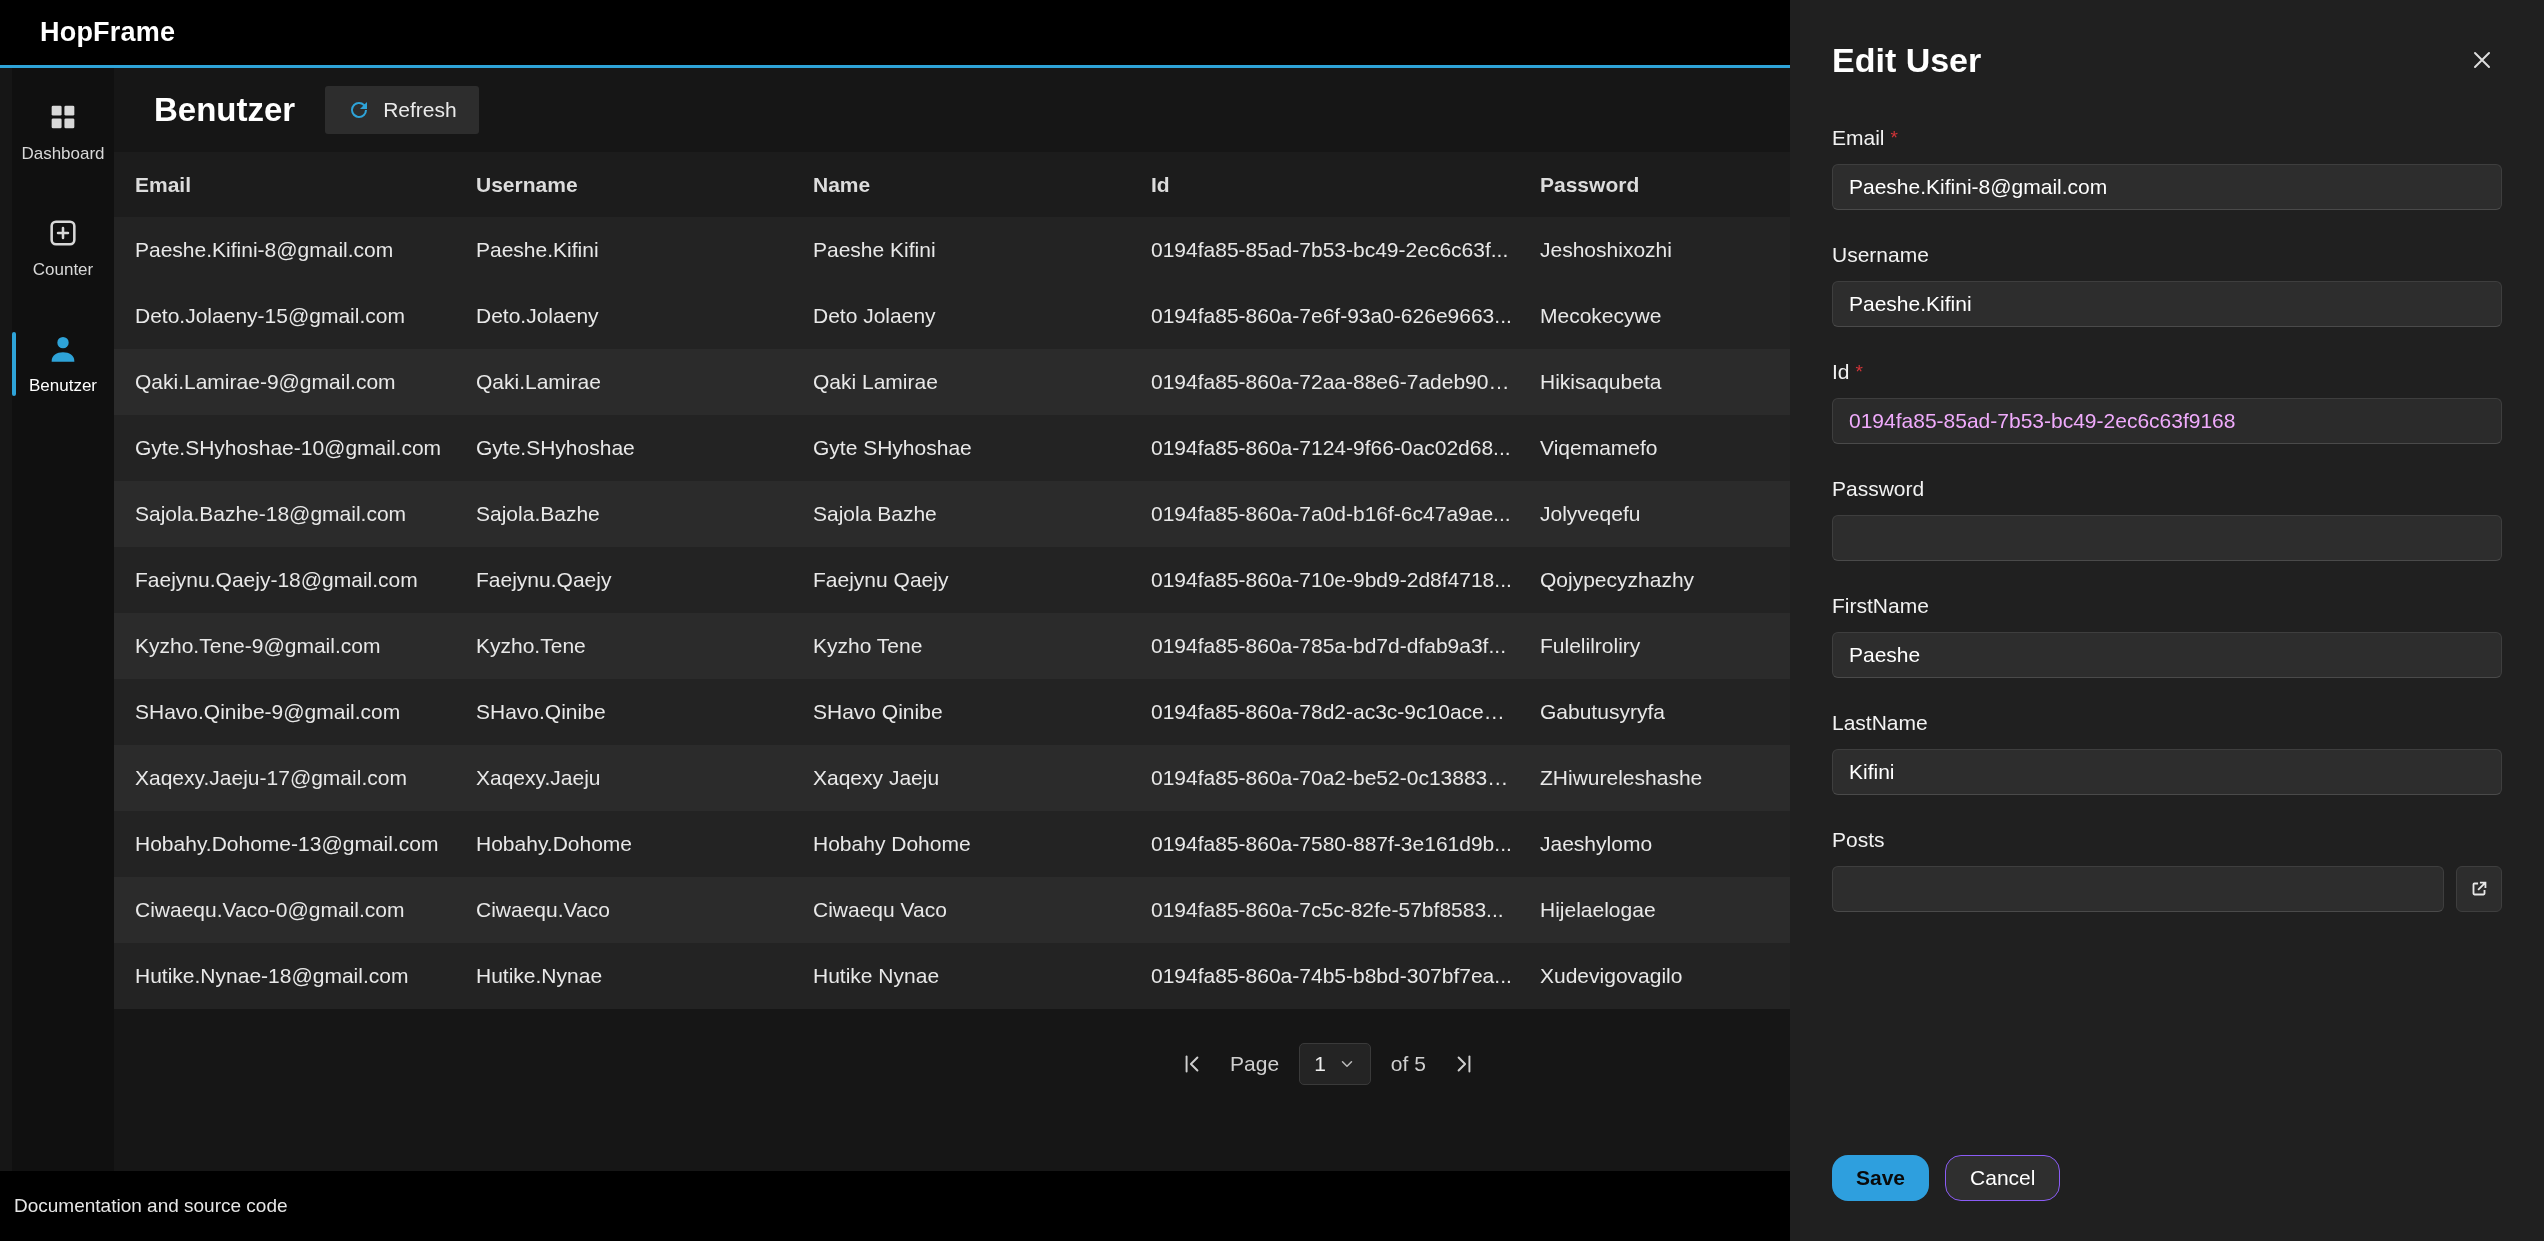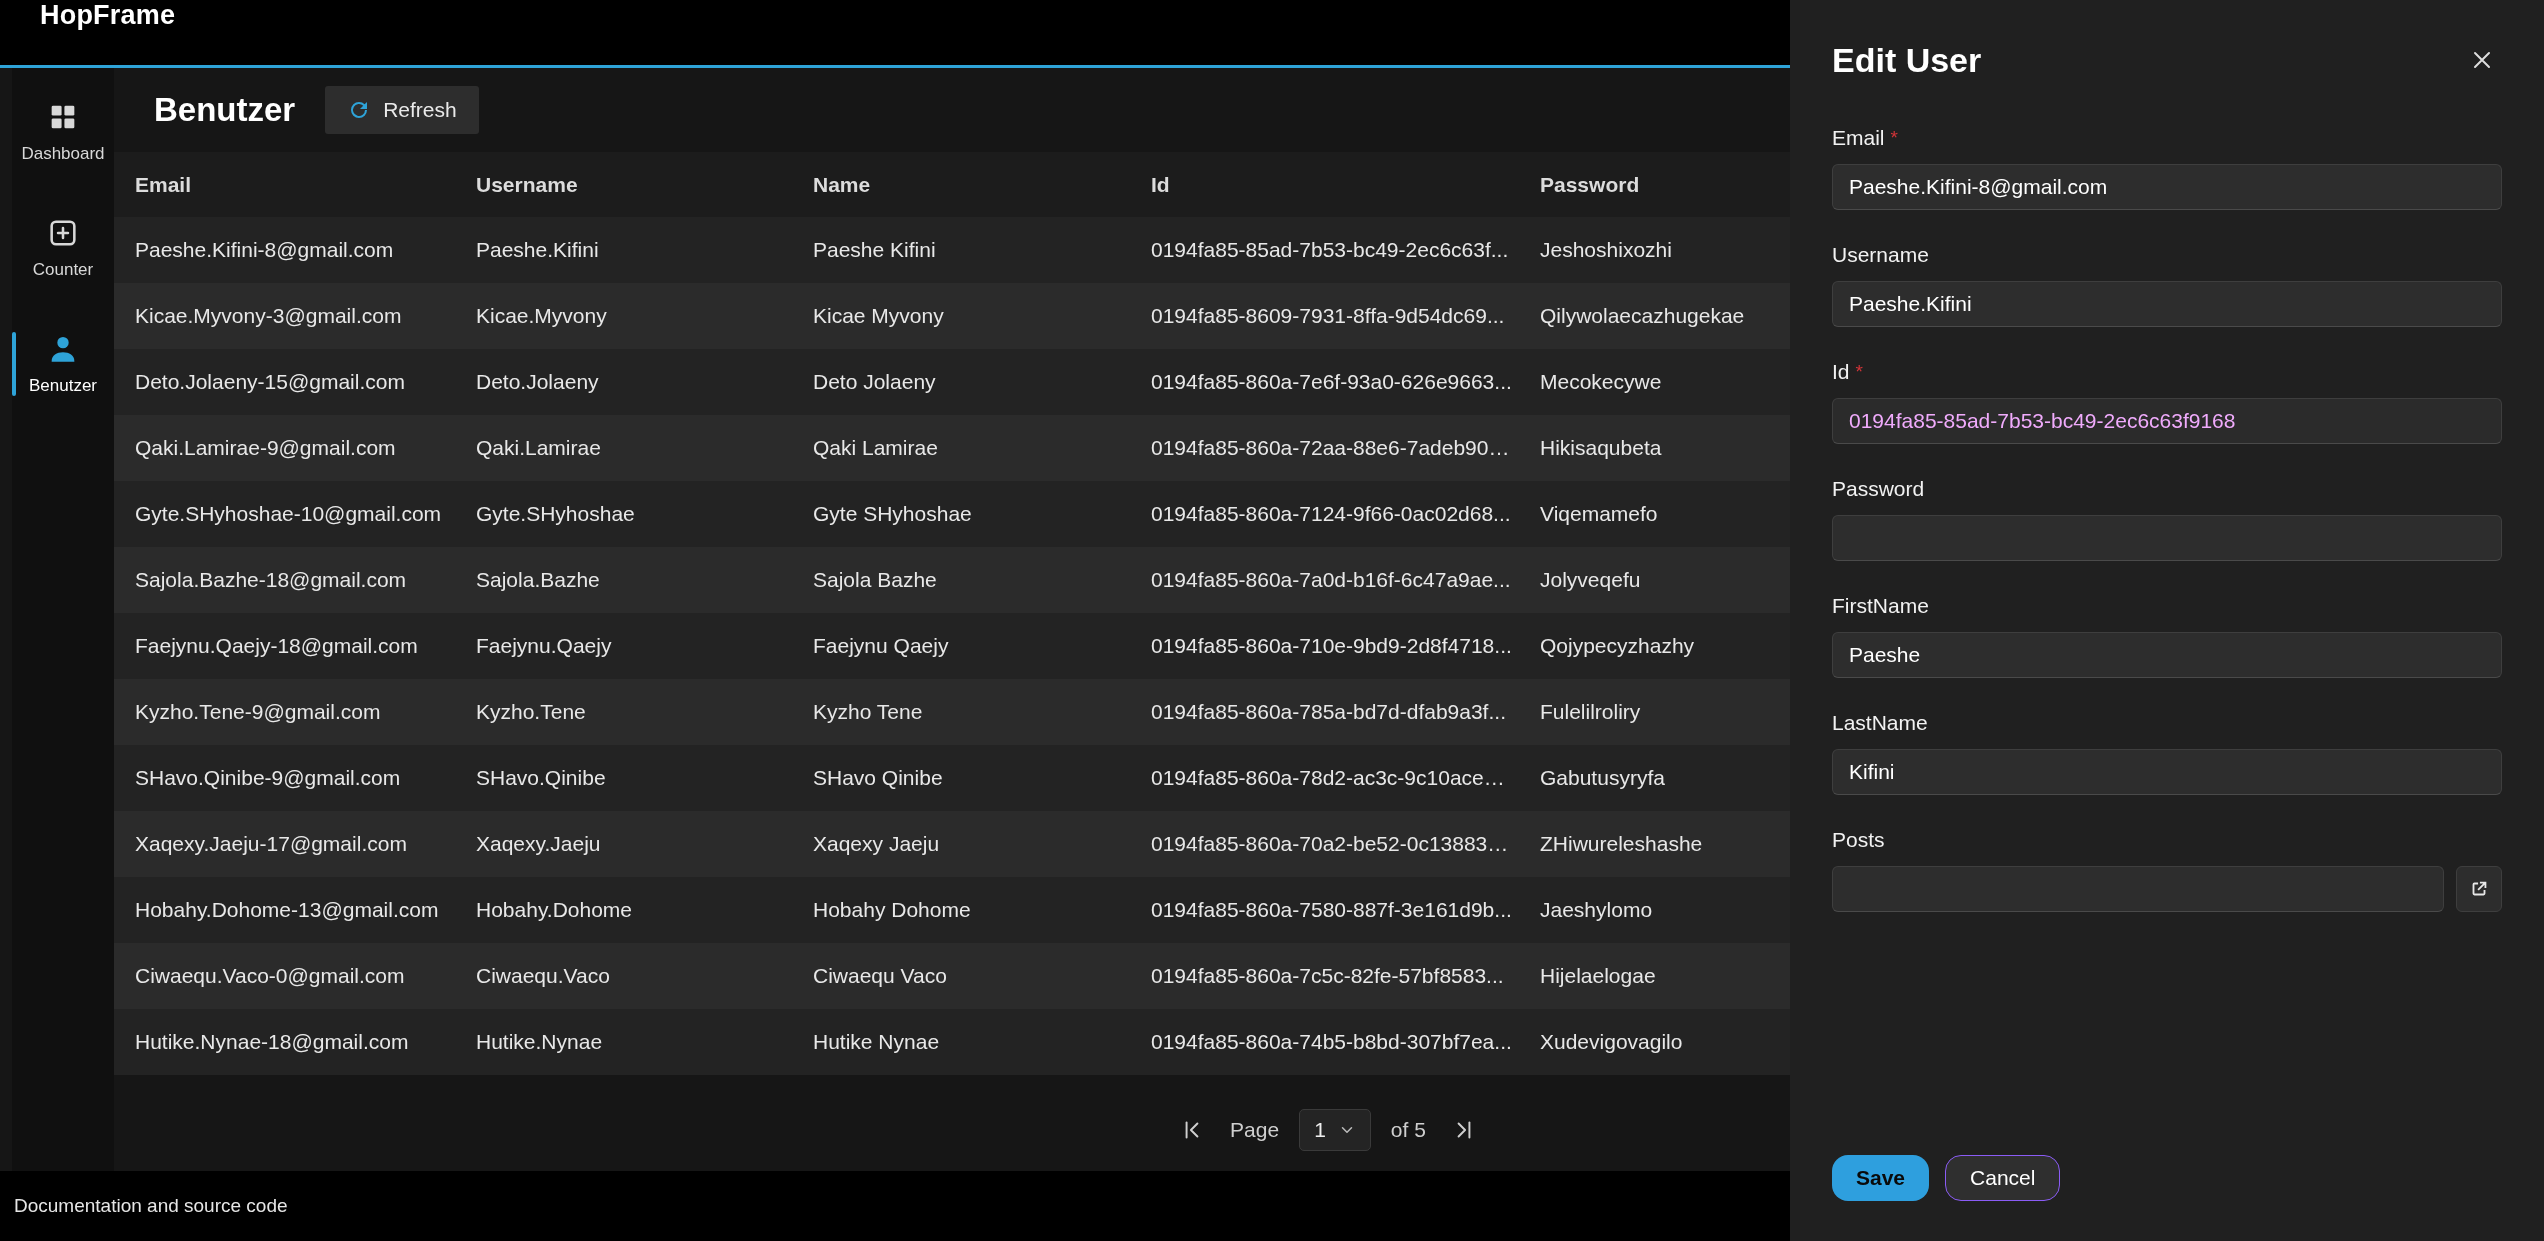--- a/index.html
+++ b/index.html
@@ -6,21 +6,21 @@
   html, body { width: 2544px; height: 1241px; overflow: hidden; }
   body {
     background: #000;
     color: #fff;
     font-family: "Liberation Sans", sans-serif;
   }
   .app { display: flex; width: 2544px; height: 1241px; }
 
   
   .main-col { width: 1790px; display: flex; flex-direction: column; background: #161616; }
-  .topbar { height: 65px; background: #000; display: flex; align-items: flex-start; padding: 0 40px; flex: 0 0 auto; }
+  .topbar { height: 65px; background: #000; display: flex; align-items: center; padding: 0 40px; flex: 0 0 auto; }
   .app-title { font-size: 27px; font-weight: 700; letter-spacing: 0.2px; }
   .accent-line { height: 3px; background: #2EA3D8; flex: 0 0 auto; }
 
   .body-row { flex: 1 1 auto; display: flex; min-height: 0; }
 
   
   .sidebar { width: 102px; background: #101010; display: flex; flex-direction: column; padding-top: 24px; gap: 36px; flex: 0 0 auto; margin-left: 12px; }
   .side-item { position: relative; display: flex; flex-direction: column; align-items: center; gap: 10px; padding: 8px 2px; color: #d8d8d8; cursor: pointer; }
   .side-item svg { width: 34px; height: 34px; display: block; }
   .side-label { font-size: 17px; text-align: center; }
@@ -139,27 +139,20 @@
             <div class="cell">Id</div>
             <div class="cell">Password</div>
           </div>
         <div>
             <div class="trow odd">
               <div class="cell">Paeshe.Kifini-8@gmail.com</div>
               <div class="cell">Paeshe.Kifini</div>
               <div class="cell">Paeshe Kifini</div>
               <div class="cell">0194fa85-85ad-7b53-bc49-2ec6c63f...</div>
               <div class="cell">Jeshoshixozhi</div>
-            </div>
-            <div class="trow even">
-              <div class="cell">Kicae.Myvony-3@gmail.com</div>
-              <div class="cell">Kicae.Myvony</div>
-              <div class="cell">Kicae Myvony</div>
-              <div class="cell">0194fa85-8609-7931-8ffa-9d54dc69...</div>
-              <div class="cell">Qilywolaecazhugekae</div>
             </div>
             <div class="trow odd">
               <div class="cell">Deto.Jolaeny-15@gmail.com</div>
               <div class="cell">Deto.Jolaeny</div>
               <div class="cell">Deto Jolaeny</div>
               <div class="cell">0194fa85-860a-7e6f-93a0-626e9663...</div>
               <div class="cell">Mecokecywe</div>
             </div>
             <div class="trow even">
               <div class="cell">Qaki.Lamirae-9@gmail.com</div>

